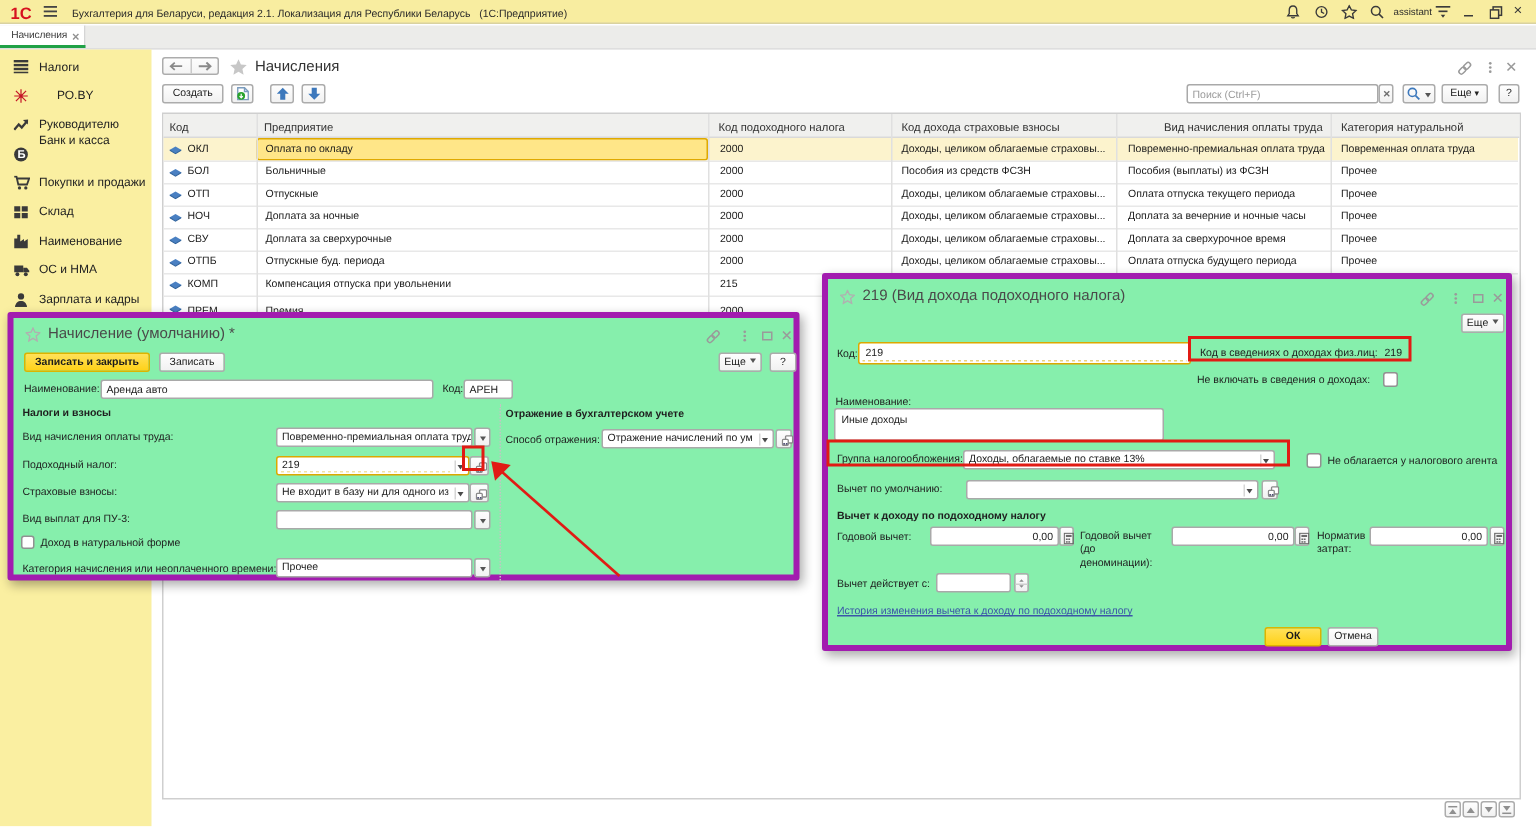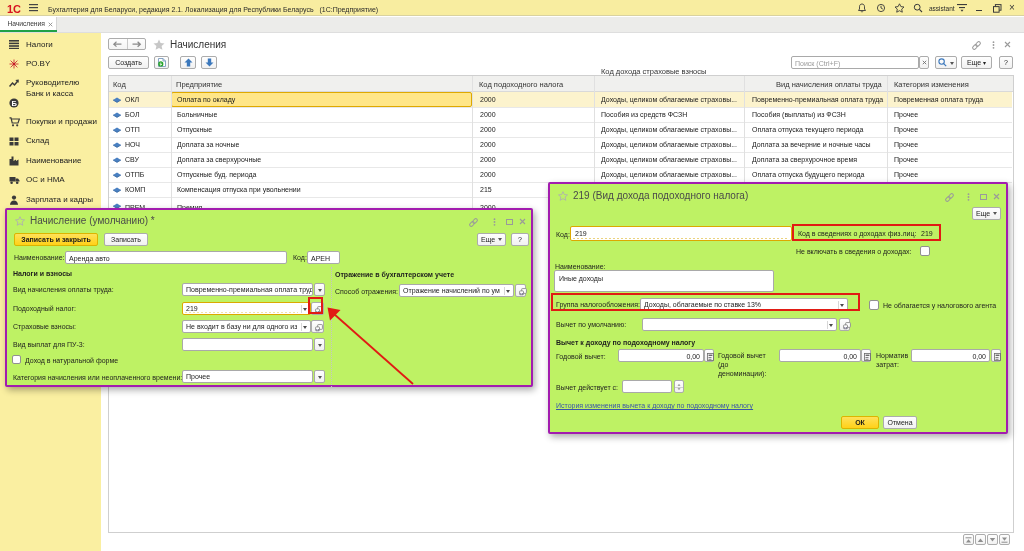--- a/index.html
+++ b/index.html
@@ -5,21 +5,21 @@
 #app{position:relative;width:1024px;height:551px;background:#fff;font-family:"Liberation Sans",sans-serif;overflow:hidden;color:#222}
 .b{position:absolute;box-sizing:border-box}
 .t{position:absolute;white-space:nowrap;line-height:1}
 .btn{position:absolute;box-sizing:border-box;border:1px solid #acacac;border-radius:2px;background:linear-gradient(#fefefe,#f1f1f1);text-align:center}
 .btny{position:absolute;box-sizing:border-box;border:1px solid #dcb400;border-radius:2px;background:linear-gradient(#ffe159,#ffd118);text-align:center}
 .fld{position:absolute;box-sizing:border-box;border:1px solid #a9a9a9;border-radius:2px;background:#fff;font-size:7px;overflow:hidden;white-space:nowrap;line-height:12px}
 .lbl{position:absolute;white-space:nowrap;font-size:7px;color:#1e1e1e;line-height:1}
 .sec{position:absolute;white-space:nowrap;font-size:7px;font-weight:bold;color:#1e1e1e}
 .chk{position:absolute;box-sizing:border-box;width:9px;height:9px;border:1px solid #919191;border-radius:2px;background:#fff}
 .carr{position:absolute;width:0;height:0;border-left:3px solid transparent;border-right:3px solid transparent;border-top:4px solid #4d4d4d}
-.dlg{position:absolute;box-sizing:border-box;background:#bef264;border:2px solid #a21caf;border-radius:2px;box-shadow:2px 3px 7px rgba(0,0,0,.33)}
+.dlg{position:absolute;box-sizing:border-box;background:#86efac;border:4px solid #a21caf;border-radius:2px;box-shadow:2px 3px 7px rgba(0,0,0,.33)}
 .red{position:absolute;box-sizing:border-box;border:2px solid #e11b14;z-index:40}
 .dd{position:absolute;box-sizing:border-box;width:11px;height:13px;border:1px solid #a9a9a9;border-radius:2px;background:linear-gradient(#fefefe,#f1f1f1)}
 .dd::after{content:"";position:absolute;left:2.5px;top:4.5px;border-left:2.5px solid transparent;border-right:2.5px solid transparent;border-top:3.5px solid #555}
 .mag{position:absolute;box-sizing:border-box;border:1px solid #acacac;border-radius:2px;background:linear-gradient(#fefefe,#f1f1f1)}
 .combo{position:absolute;box-sizing:border-box;border:1px solid #a9a9a9;border-radius:2px;background:#fff;font-size:7px;line-height:12px;padding:0 13px 0 3px;white-space:nowrap}
 .combo u{display:block;overflow:hidden;height:100%;text-decoration:none}
 .combo i.cai{position:absolute;right:8.5px;top:1.5px;bottom:1.5px;width:1px;background:#d6d6d6}
 .combo i.cai::after{content:"";position:absolute;left:2.5px;top:3.5px;border-left:2.5px solid transparent;border-right:2.5px solid transparent;border-top:3.5px solid #4a4a4a}
 .btn i.cai{display:inline-block;width:0;height:0;border-left:2.5px solid transparent;border-right:2.5px solid transparent;border-top:3.5px solid #555;margin-left:1px;vertical-align:1px}
 </style></head>
@@ -86,21 +86,21 @@
 
 <svg class="b" style="left:9px;top:59px" width="10" height="10" viewBox="0 0 10 10">
  <g stroke="#c41426" stroke-width="0.8" fill="none">
  <line x1="5" y1="0.5" x2="5" y2="9.5"></line>
           <line x1="0.5" y1="5" x2="9.5" y2="5"></line>
  <line x1="1.6" y1="1.6" x2="8.4" y2="8.4"></line>
           <line x1="8.4" y1="1.6" x2="1.6" y2="8.4"></line>
  </g>
         <circle cx="5" cy="5" r="1.1" fill="#c41426"></circle>
 </svg>
-<div class="t" style="left:26px;top:60px;font-size:8px">РО.BY</div>
+<div class="t" style="left:38px;top:60px;font-size:8px">РО.BY</div>
 
 <svg class="b" style="left:9px;top:79px" width="10" height="9" viewBox="0 0 10 9">
  <path d="M0.5 7.5 L3.5 4 L5.5 6 L9 1.8" fill="none" stroke="#3a3a3a" stroke-width="1.5"></path>
  <path d="M6.3 1 L9.8 0.6 L9.5 4 Z" fill="#3a3a3a"></path>
 </svg>
 <div class="t" style="left:26px;top:79px;font-size:8px">Руководителю</div>
 
 <svg class="b" style="left:9px;top:98px" width="10" height="10" viewBox="0 0 10 10">
  <circle cx="5" cy="5" r="4.6" fill="#3a3a3a"></circle>
  <text x="2.6" y="7.6" font-size="7.5" font-weight="bold" fill="#fff" font-family="Liberation Sans">Б</text>
@@ -201,23 +201,23 @@
 </svg>
 <div class="carr" style="left:950px;top:61.5px;border-left-width:2.5px;border-right-width:2.5px;border-top-width:3.5px;border-top-color:#555"></div>
 <div class="btn" style="left:961px;top:56px;width:31px;height:13px;font-size:7px;color:#222;line-height:12px">Еще <span style="font-size:6px">▾</span></div>
 <div class="btn" style="left:999px;top:56px;width:14px;height:13px;font-size:7px;color:#222;line-height:12px">?</div>
 
 <div class="b" style="left:108px;top:75px;width:906px;height:458px;border:1px solid #cfcfcf;background:#fff"></div>
 <div class="b" style="left:109px;top:76px;width:904px;height:16px;background:#f0f0ee;border-bottom:1px solid #d9d9d9"></div>
 <div class="t" style="left:113px;top:81px;font-size:7.5px;color:#333">Код</div>
 <div class="t" style="left:176px;top:81px;font-size:7.5px;color:#333">Предприятие</div>
 <div class="t" style="left:479px;top:81px;font-size:7.5px;color:#333">Код подоходного налога</div>
-<div class="t" style="left:601px;top:68px;font-size:7.5px;color:#333">Код дохода страховые взносы</div>
+<div class="t" style="left:601px;top:81px;font-size:7.5px;color:#333">Код дохода страховые взносы</div>
 <div class="t" style="left:776px;top:81px;font-size:7.5px;color:#333">Вид начисления оплаты труда</div>
-<div class="t" style="left:894px;top:81px;font-size:7.5px;color:#333">Категория изменения</div>
+<div class="t" style="left:894px;top:81px;font-size:7.5px;color:#333">Категория натуральной</div>
 <div id="rows">
 <div class="b" style="left:109px;top:92px;width:903px;height:15px;background:#fcf3cd"></div>
 <div class="b" style="left:171px;top:92px;width:301px;height:15px;background:#ffe688;border:1px solid #dfa900;border-radius:2px"></div>
 <div class="b" style="left:109px;top:107px;width:903px;height:1px;background:#e8e8e8"></div>
 <div class="b" style="left:109px;top:122px;width:903px;height:1px;background:#e8e8e8"></div>
 <div class="b" style="left:109px;top:137px;width:903px;height:1px;background:#e8e8e8"></div>
 <div class="b" style="left:109px;top:152px;width:903px;height:1px;background:#e8e8e8"></div>
 <div class="b" style="left:109px;top:167px;width:903px;height:1px;background:#e8e8e8"></div>
 <div class="b" style="left:109px;top:182px;width:903px;height:1px;background:#e8e8e8"></div>
 <div class="b" style="left:109px;top:197px;width:439px;height:1px;background:#e8e8e8"></div>

